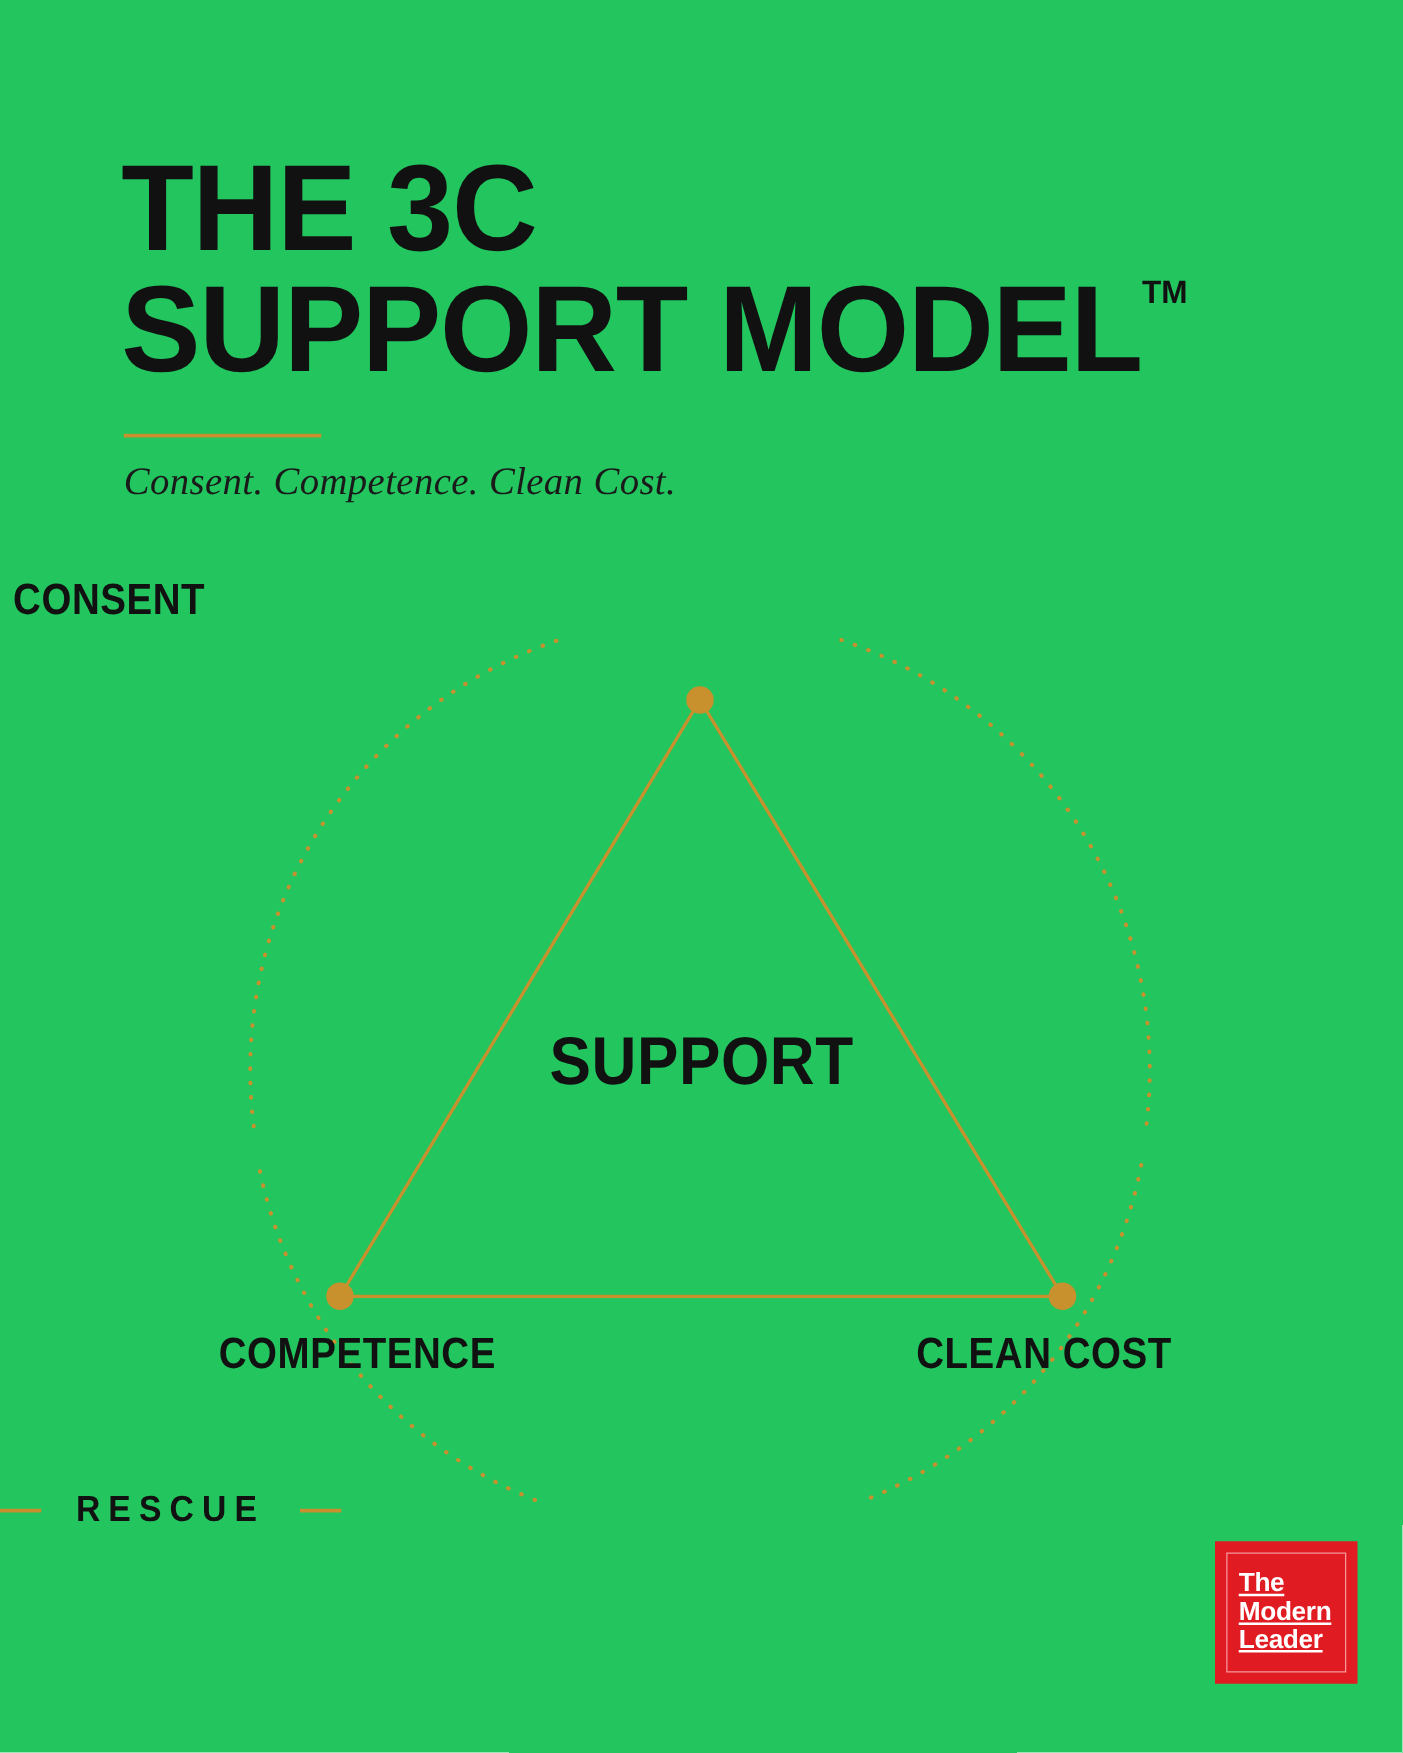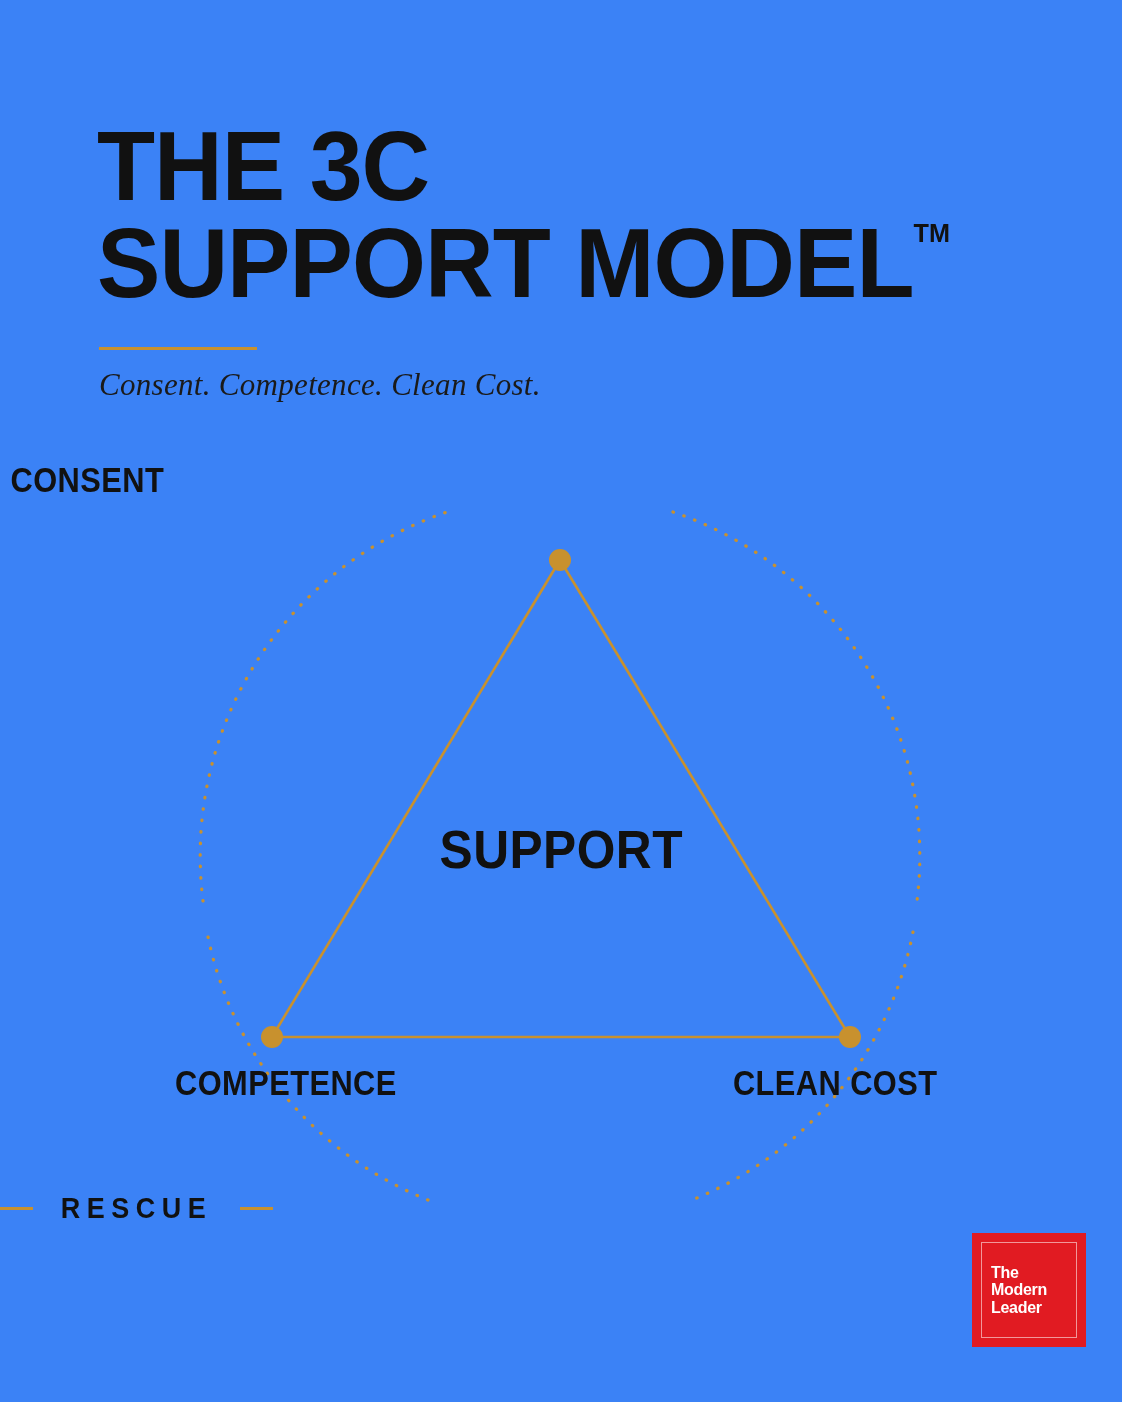--- a/index.html
+++ b/index.html
@@ -8,21 +8,21 @@
     padding: 0;
     background: #ffffff;
   }
   body {
     font-family: "Liberation Sans", sans-serif;
   }
   #poster {
     position: relative;
     width: 1122px;
     height: 1402px;
-    background: #3b82f6;
+    background: #22c55e;
     overflow: hidden;
   }
 
   
   .title-block {
     position: absolute;
     left: 97px;
     top: 118px;
     width: 960px;
   }
@@ -166,24 +166,25 @@
     border: 1px solid rgba(255,255,255,0.55);
     box-sizing: border-box;
     display: flex;
     flex-direction: column;
     justify-content: center;
     padding-left: 9px;
   }
   .logo-line {
     font-family: "Liberation Sans", sans-serif;
     font-weight: bold;
-    font-size: 16px;
+    font-size: 21px;
     line-height: 1.07;
     color: #ffffff;
     letter-spacing: -0.3px;
+    text-decoration: underline;
   }
 </style>
 </head>
 <body>
 
 <div id="poster">
 
   <div class="title-block">
     <div class="title-line">THE 3C</div>
     <div class="title-line title-line-2"><span>SUPPORT MODEL</span><span class="tm-mark">TM</span></div>

